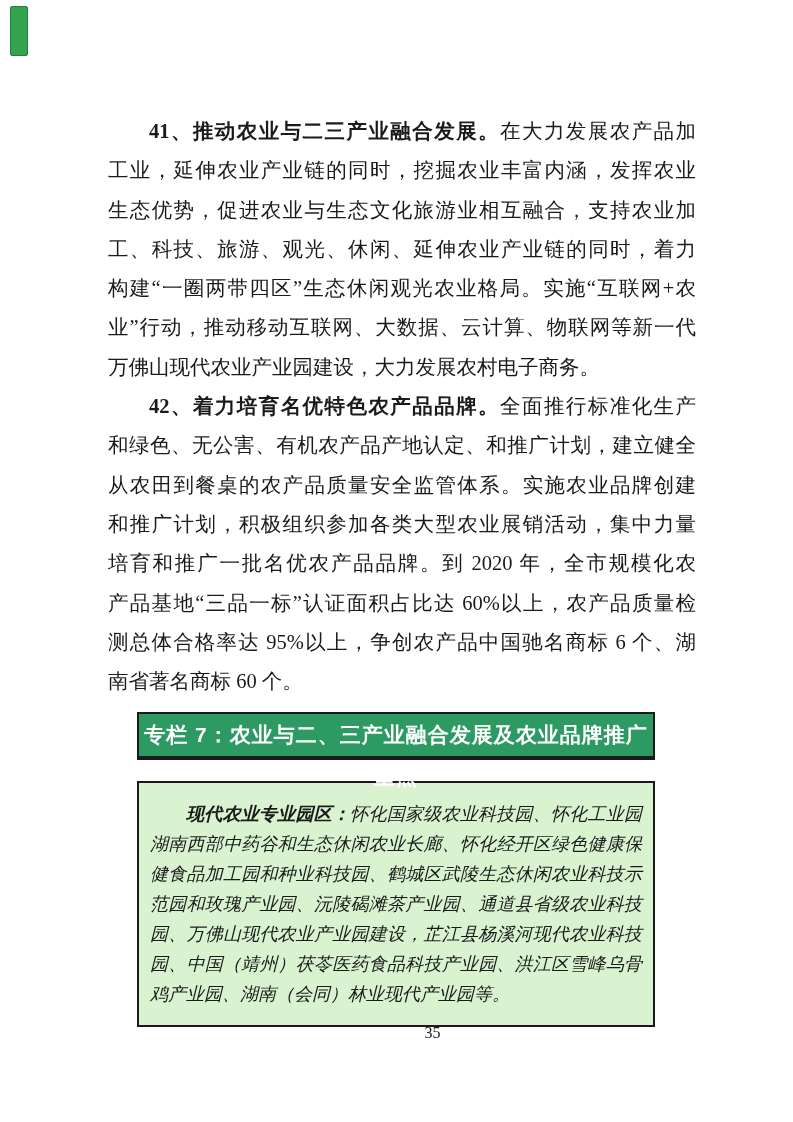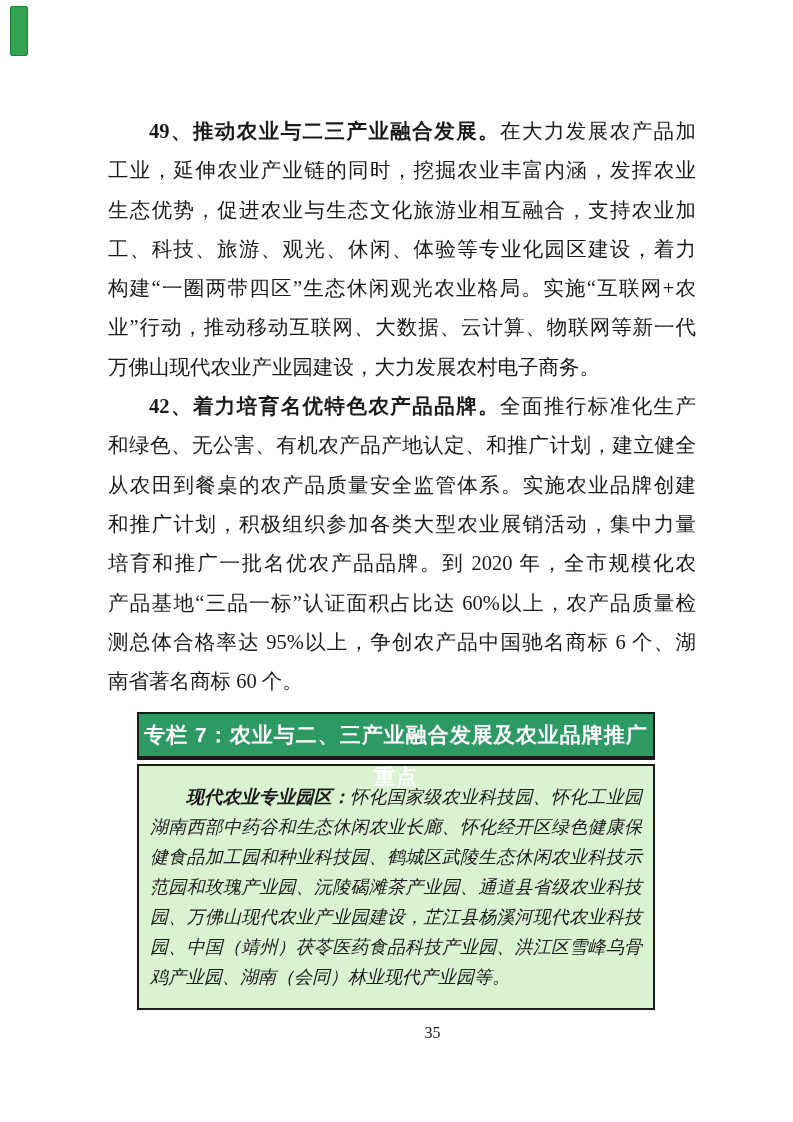--- a/index.html
+++ b/index.html
@@ -32,21 +32,21 @@
     box-sizing:border-box;width:518px;height:48px;
     background:#2e9a63;
     border:2px solid #1b1b1b;border-bottom-width:4px;
     color:#ffffff;
     font-family:"Liberation Sans","DejaVu Sans",sans-serif;
     font-weight:bold;font-size:21px;line-height:42px;
     text-align:center;letter-spacing:1px;
   }
   .colbox-body{
     box-sizing:border-box;width:518px;min-height:246px;
-    margin-top:4px;
+    margin-top:21px;
     background:#d9f3d1;
     border:2px solid #1b1b1b;
     padding:16px 11px 14px 11px;
     font-size:18px;line-height:30px;
     font-style:italic;
   }
   .colbox-body .lead{font-style:italic;}
   
   .pagenum{
     position:absolute;left:0;top:1024px;width:793px;
@@ -57,26 +57,26 @@
 <body>
 
 <div class="page">
 
   <div class="bookmark"></div>
 
   <div class="bodytext">
 
     <div>
       <div class="jline firstline">
-        <span class="lead">49、推动农业与二三产业融合发展。</span><span>在大力发展农产品加</span>
+        <span class="lead">41、推动农业与二三产业融合发展。</span><span>在大力发展农产品加</span>
       </div>
       <div>
           <div class="jline">工业，延伸农业产业链的同时，挖掘农业丰富内涵，发挥农业</div>
           <div class="jline">生态优势，促进农业与生态文化旅游业相互融合，支持农业加</div>
-          <div class="jline">工、科技、旅游、观光、休闲、体验等专业化园区建设，着力</div>
+          <div class="jline">工、科技、旅游、观光、休闲、延伸农业产业链的同时，着力</div>
           <div class="jline">构建“一圈两带四区”生态休闲观光农业格局。实施“互联网+农</div>
           <div class="jline">业”行动，推动移动互联网、大数据、云计算、物联网等新一代</div>
           <div class="jline last">万佛山现代农业产业园建设，大力发展农村电子商务。</div>
         </div>
     </div>
 
     <div>
       <div class="jline firstline">
         <span class="lead">42、着力培育名优特色农产品品牌。</span><span>全面推行标准化生产</span>
       </div>

